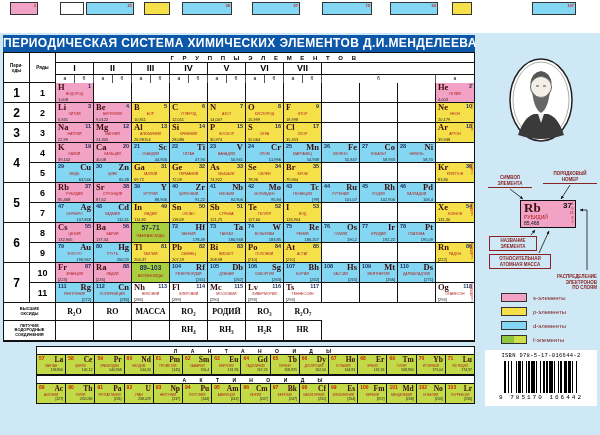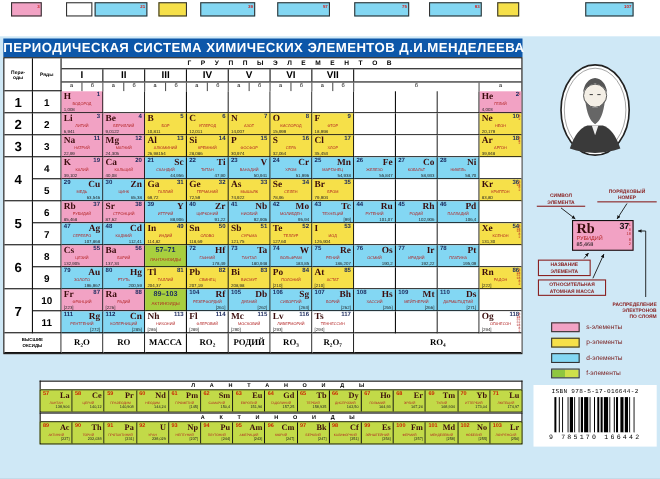--- a/index.html
+++ b/index.html
@@ -974,21 +974,35 @@
               <div>ВЫСШИЕ</div>
               <div>ОКСИДЫ</div>
             </div>
             <div class="ox">R₂O</div>
             <div class="ox">RO</div>
             <div class="ox">МАССА</div>
             <div class="ox">RO₂</div>
             <div class="ox">РОДИЙ</div>
             <div class="ox">RO₃</div>
             <div class="ox">R₂O₇</div>
-            <div class="ox wide">RO₄</div>
+          </div>
+          <div class="hyrow">
+            <div class="oxlab">
+              <div>ЛЕТУЧИЕ</div>
+              <div>ВОДОРОДНЫЕ</div>
+              <div>СОЕДИНЕНИЯ</div>
+            </div>
+            <div class="ox"></div>
+            <div class="ox"></div>
+            <div class="ox"></div>
+            <div class="ox">RH₄</div>
+            <div class="ox">RH₃</div>
+            <div class="ox">H₂R</div>
+            <div class="ox">HR</div>
+            <div class="ox wide"></div>
           </div>
         </div>
       <div class="pcol" id="pcol">
           <div class="pc" style="height: 20px;">1</div>
           <div class="pc" style="height: 20px;">2</div>
           <div class="pc" style="height: 20px;">3</div>
           <div class="pc" style="height: 40px;">4</div>
           <div class="pc" style="height: 40px;">5</div>
           <div class="pc" style="height: 40px;">6</div>
           <div class="pc" style="height: 40px;">7</div>

